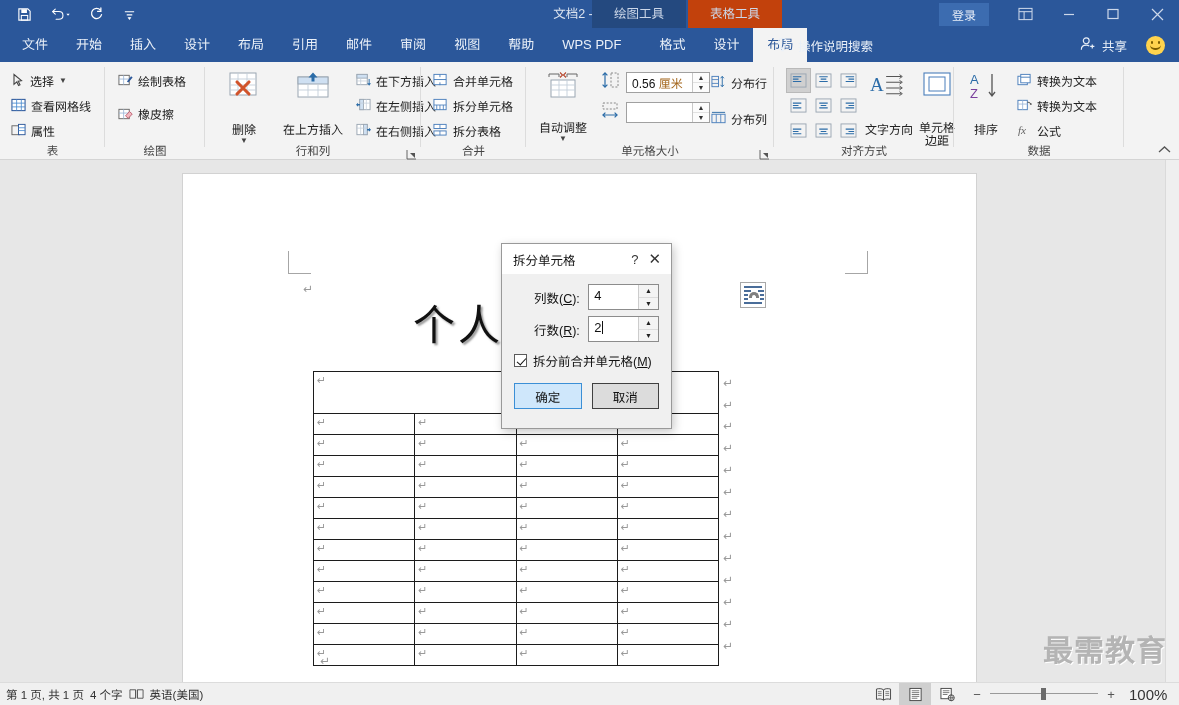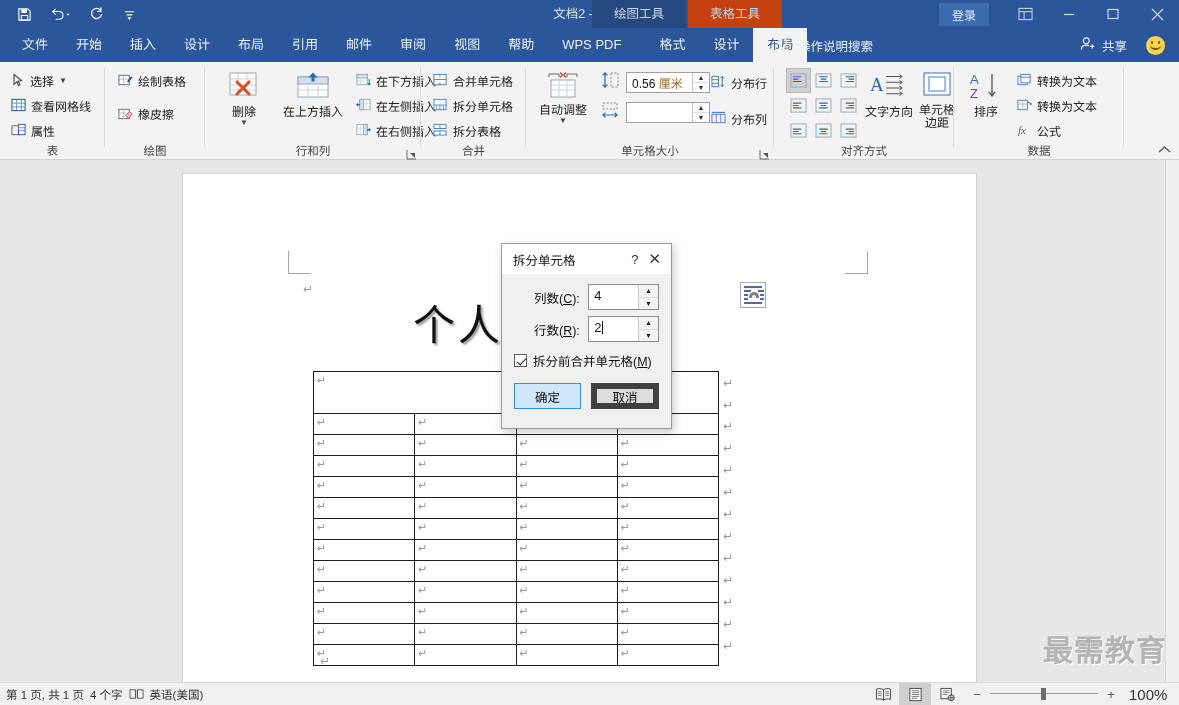--- a/index.html
+++ b/index.html
@@ -76,21 +76,21 @@
   .dlg-launch { position:absolute; bottom:3px; right:4px; width:11px; height:11px; cursor:pointer; }
 
   .smallbtn {
     display:flex; align-items:center; gap:5px; font-size:12px; color:#222;
     height:24px; padding:0 3px; cursor:pointer; white-space:nowrap;
   }
   .bigbtn {
     display:flex; flex-direction:column; align-items:center; justify-content:flex-start;
     font-size:12px; color:#222; cursor:pointer; padding-top:3px; width:62px;
   }
-  .bigbtn .cap { text-align:center; line-height:13px; margin-top:3px; }
+  .bigbtn .cap { text-align:center; line-height:13px; margin-top:21px; }
   .caret { font-size:8px; line-height:7px; color:#444; }
 
   .spin-row { display:flex; align-items:center; gap:6px; }
   .spin-box {
     display:flex; align-items:center; width:84px; height:21px;
     border:1px solid #a0a0a0; background:#fff;
   }
   .spin-val { flex:1; font-size:12px; padding-left:5px; color:#111; }
   .spin-val .unit { color:#a5681f; }
   .spin-arrows {
@@ -193,21 +193,21 @@
     content:""; position:absolute; left:3.5px; top:0.5px; width:4px; height:8px;
     border:solid #111; border-width:0 1.6px 1.6px 0; transform:rotate(42deg);
   }
   .chk-lbl { font-size:12.5px; color:#111; }
   .dlg-btns { display:flex; gap:10px; margin-top:13px; }
   .dbtn {
     width:73px; height:26px; font-size:12.5px; color:#111; cursor:pointer;
     display:flex; align-items:center; justify-content:center;
   }
   .dbtn.ok { background:#cfe7fb; border:1px solid #3b8fd6; }
-  .dbtn.cancel { background:#dcdcdc; border:6px solid #404040; }
+  .dbtn.cancel { background:#dcdcdc; border:1px solid #404040; }
 
   
   .status {
     position:absolute; left:0; top:682px; width:1179px; height:23px;
     background:#f0f0f0; border-top:1px solid #dcdcdc; display:flex; align-items:center;
     font-size:11.5px; color:#333;
   }
   .st-item { margin-left:6px; display:flex; align-items:center; gap:5px; cursor:pointer;
              white-space:nowrap; }
   .st-right { margin-left:auto; display:flex; align-items:center; }

